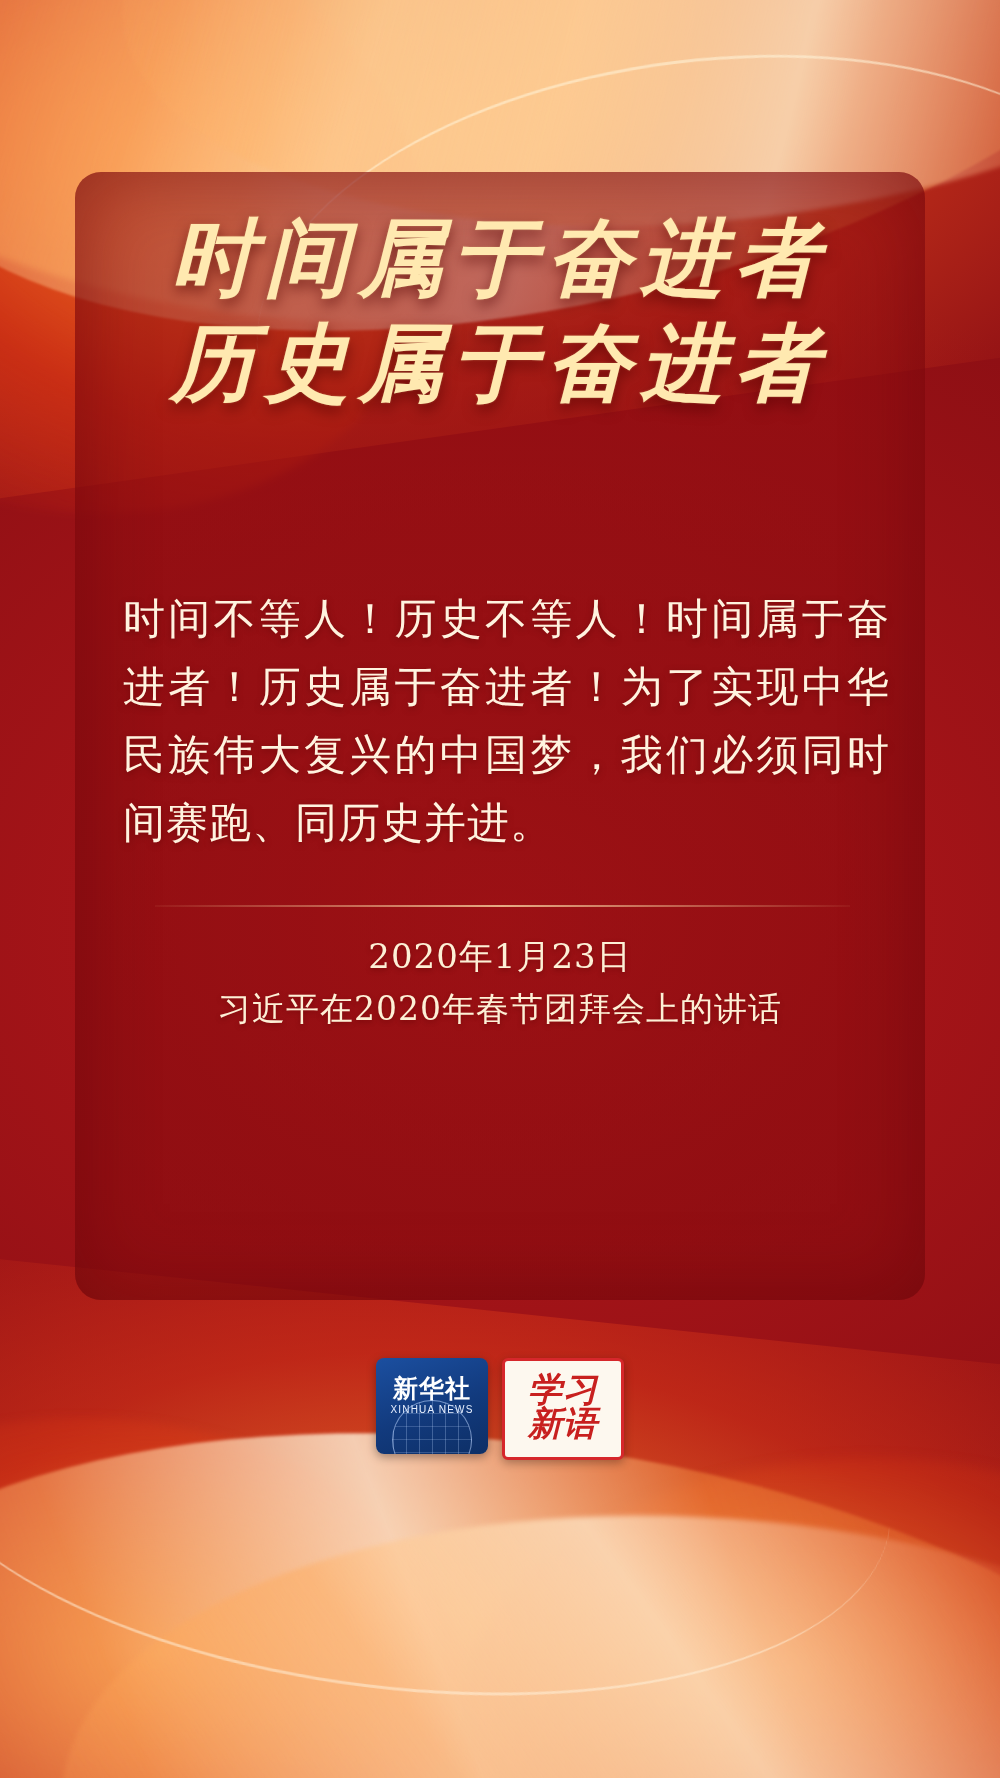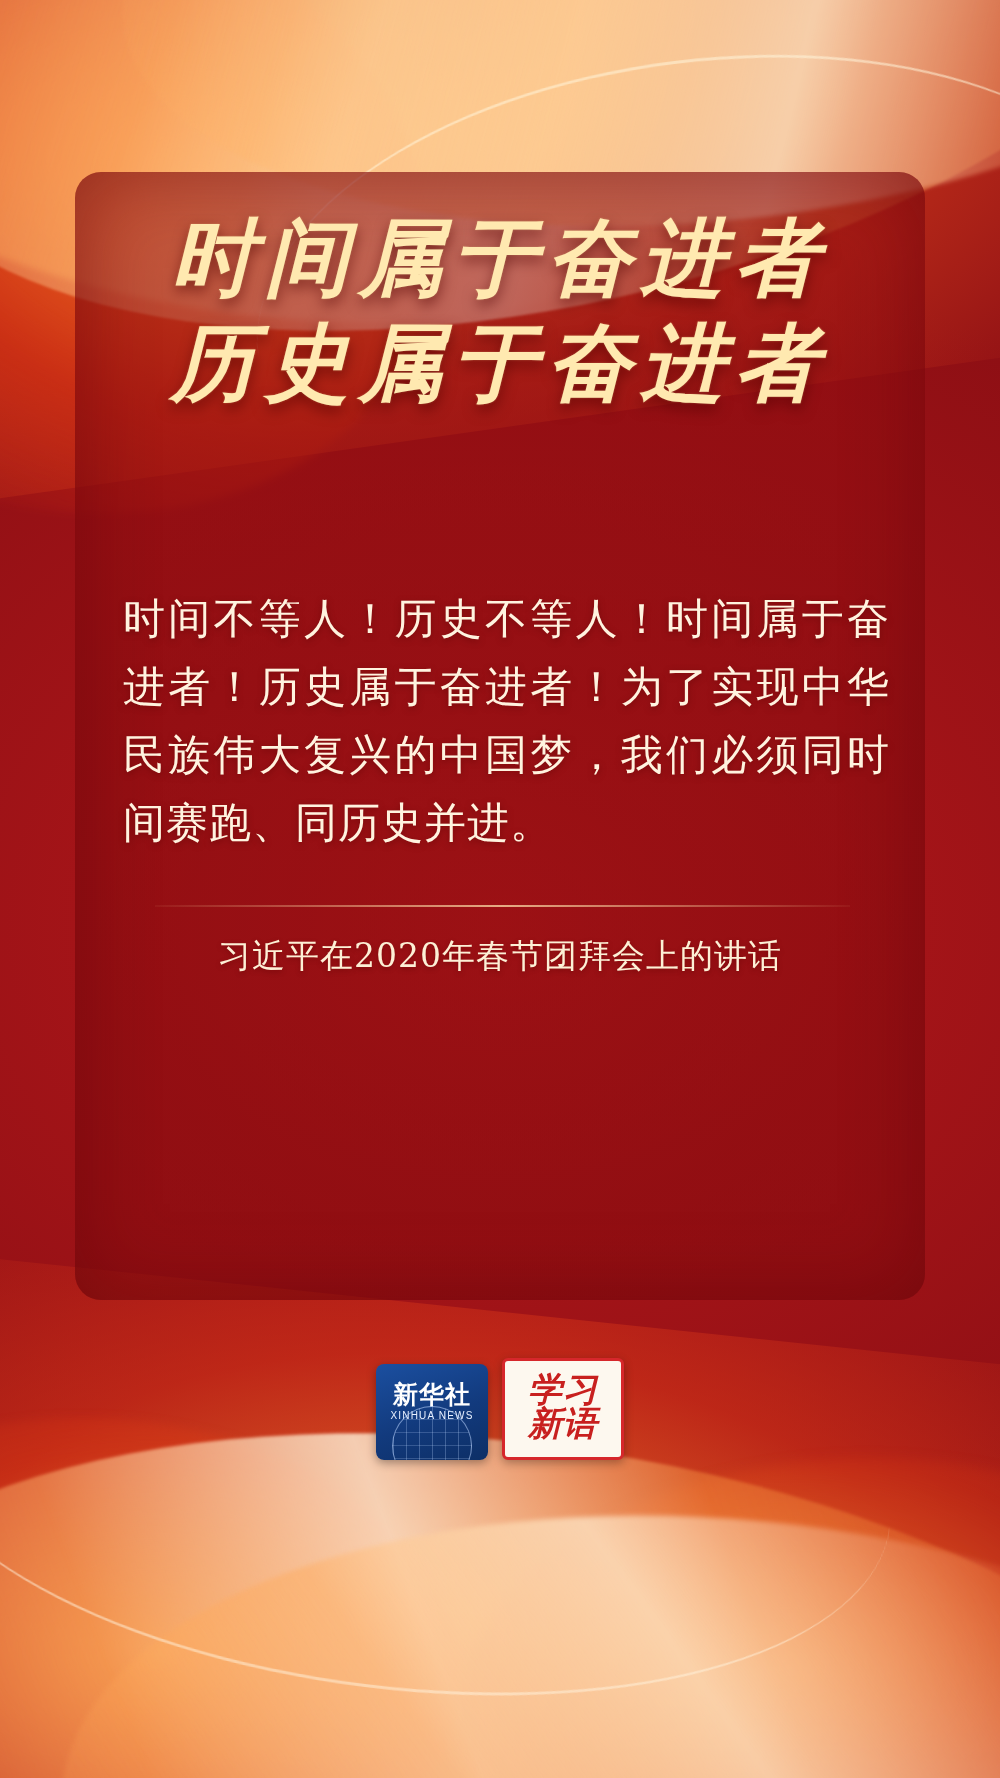--- a/index.html
+++ b/index.html
@@ -184,21 +184,21 @@
   }
   .attribution .speech { font-size: 33px; }
 
   
   .logos {
     position: absolute;
     left: 0; right: 0;
     bottom: 318px;
     display: flex;
     justify-content: center;
-    align-items: flex-end;
+    align-items: flex-start;
     gap: 14px;
   }
   .logo-xinhua {
     width: 112px;
     height: 96px;
     border-radius: 8px;
     background: linear-gradient(160deg, #1b4fa0 0%, #123a7d 55%, #0d2f66 100%);
     position: relative;
     overflow: hidden;
     box-shadow: 0 3px 10px rgba(0,0,0,0.35);
@@ -281,20 +281,21 @@
   <div class="headline">
     <span class="line line1">时间属于奋进者</span>
     <span class="line line2">历史属于奋进者</span>
   </div>
 
   <div class="quote">时间不等人！历史不等人！时间属于奋进者！历史属于奋进者！为了实现中华民族伟大复兴的中国梦，我们必须同时间赛跑、同历史并进。</div>
 
   <div class="divider"></div>
 
   <div class="attribution">
+    <div class="date">2020年1月23日</div>
     <div class="speech">习近平在2020年春节团拜会上的讲话</div>
   </div>
 
   <div class="logos">
     <div class="logo-xinhua">
       <div class="cn">新华社</div>
       <div class="en">XINHUA NEWS</div>
       <div class="globe"></div>
     </div>
     <div class="logo-xuexi">

